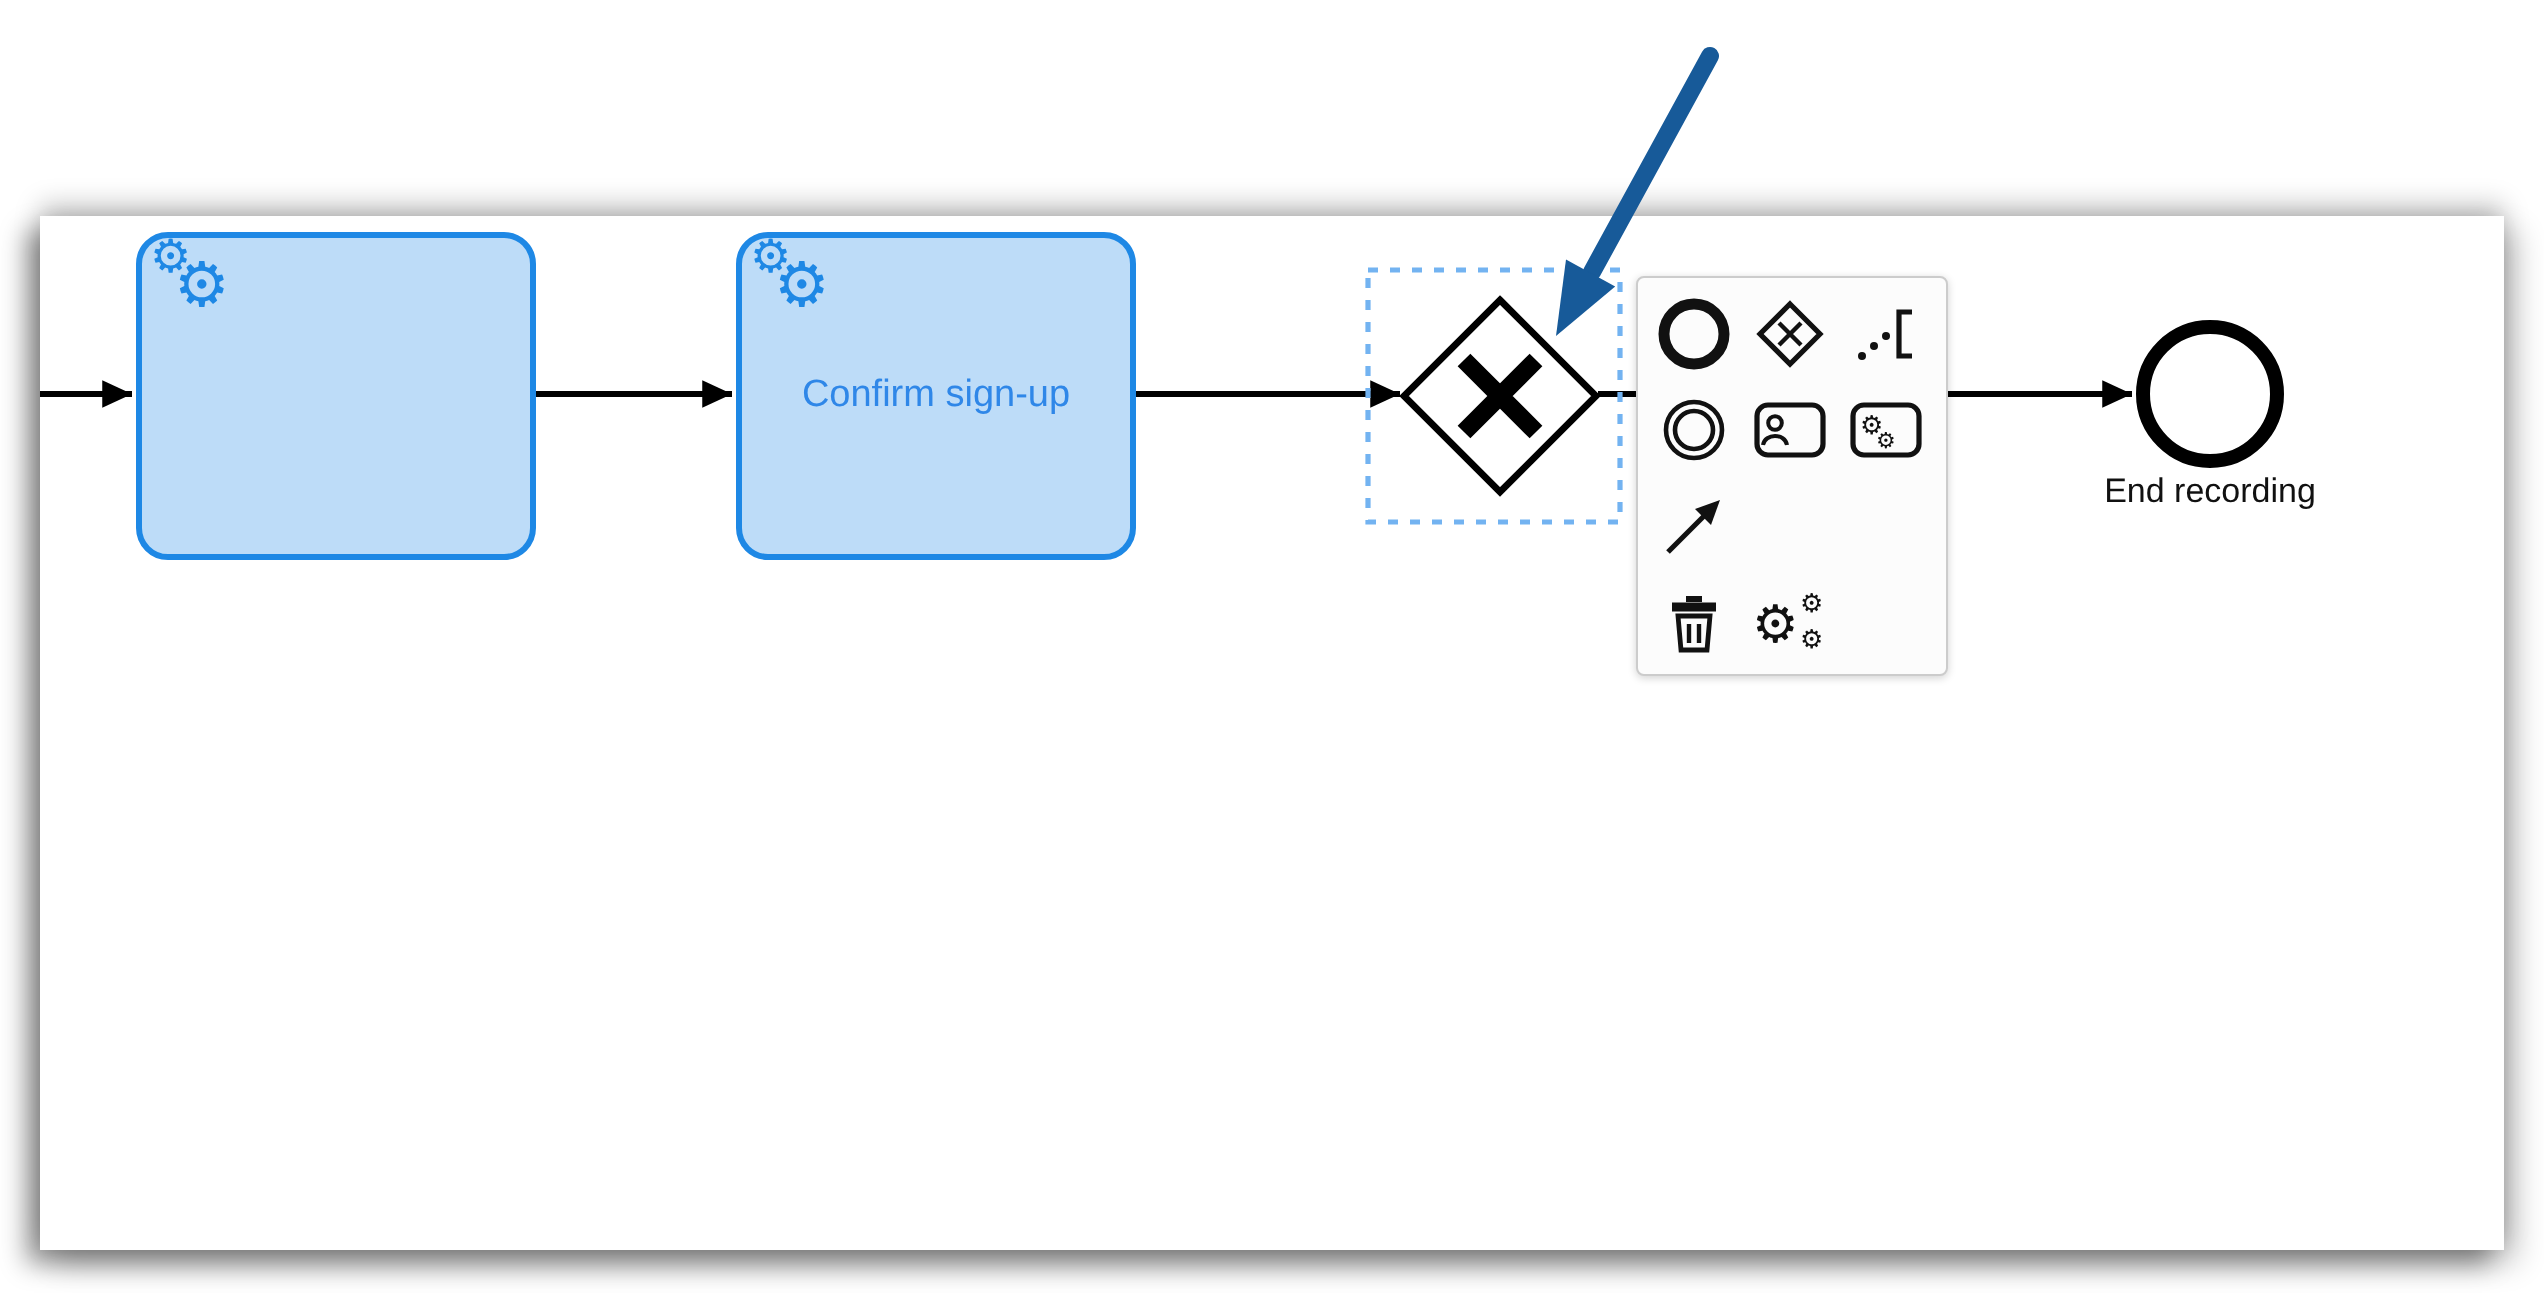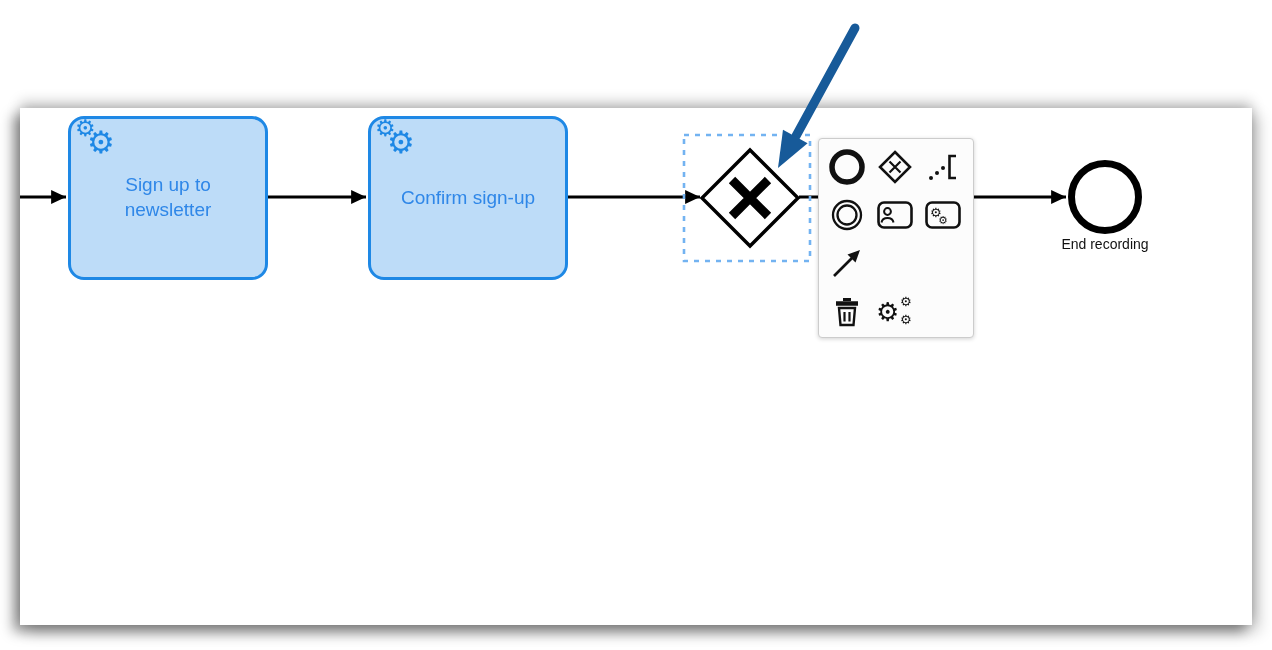--- a/index.html
+++ b/index.html
@@ -16,21 +16,21 @@
     display:flex;align-items:center;justify-content:center;text-align:center;
     color:#2f87e8;font-size:19px;line-height:1.3;z-index:2;cursor:pointer;
   }
   .task-1{left:48px;top:8px;}
   .task-2{left:348px;top:8px;}
   .task-label span{display:block;}
   .service-badge{position:absolute;left:3px;top:-3px;width:48px;height:46px;color:#1e88e5;pointer-events:none;}
   .service-badge .g-small{position:absolute;left:1px;top:1px;font-size:23px;line-height:1;}
   .service-badge .g-big{position:absolute;left:13px;top:11px;font-size:31px;line-height:1;}
   .end-label{position:absolute;left:1005px;top:128px;width:160px;text-align:center;
-    color:#111;font-size:14px;z-index:2;}
+    color:#111;font-size:17px;z-index:2;}
   .context-pad{
     position:absolute;left:798px;top:30px;width:156px;height:200px;box-sizing:border-box;
     background:#fcfcfc;border:1px solid #cccccc;border-radius:4px;
     box-shadow:0 1px 4px rgba(0,0,0,.18);
     display:grid;grid-template-columns:repeat(3,44px);grid-auto-rows:44px;gap:4px;padding:6px;
     z-index:5;
   }
   .pad-entry{display:flex;align-items:center;justify-content:center;cursor:pointer;border-radius:3px;}
   .pad-entry svg{display:block;}
   .pad-entry svg text{font-family:"DejaVu Sans","Liberation Sans",sans-serif;}
@@ -61,24 +61,20 @@
       <path d="M730 42 L778 90 L730 138 L682 90 Z" fill="#ffffff" stroke="#000" stroke-width="3.4"></path>
       <path d="M712 72 L748 108 M748 72 L712 108" stroke="#000" stroke-width="9" fill="none"></path>
 
       <circle cx="1085" cy="89" r="33.5" fill="#ffffff" stroke="#000" stroke-width="7"></circle>
     </svg>
 
     <div class="task task-1">
       <span class="service-badge">
         <span class="g-small">⚙</span>
           <span class="g-big">⚙</span>
-      </span>
-      <span class="task-label">
-        <span>Sign up to</span>
-        <span>newsletter</span>
       </span>
     </div>
 
     <div class="task task-2">
       <span class="service-badge">
         <span class="g-small">⚙</span>
           <span class="g-big">⚙</span>
       </span>
       <span class="task-label">
         <span>Confirm sign-up</span>

